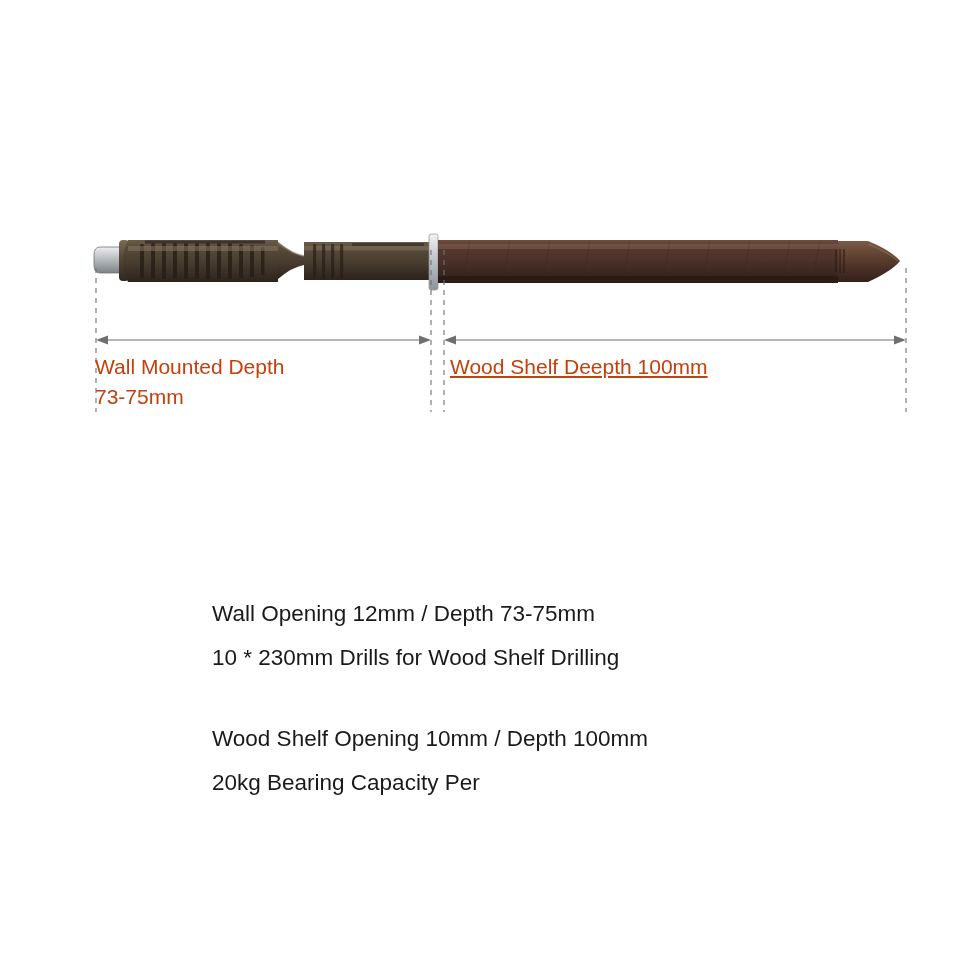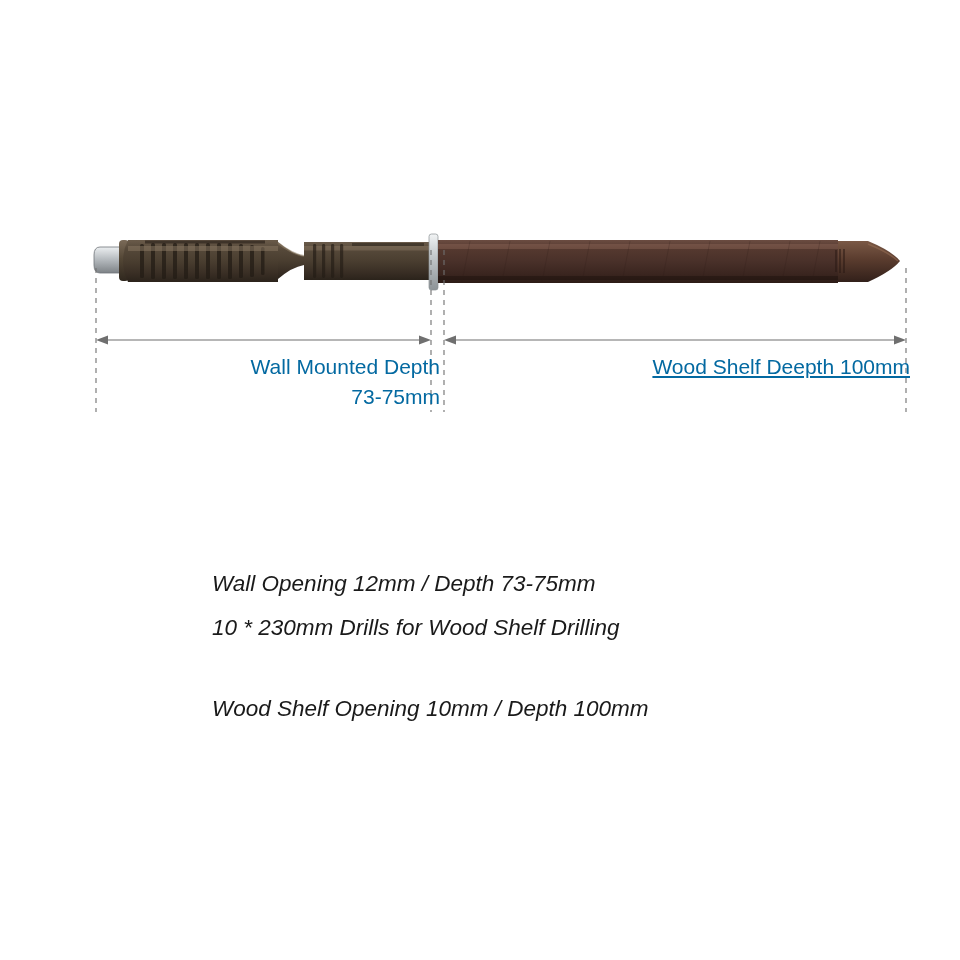--- a/index.html
+++ b/index.html
@@ -22,45 +22,44 @@
     left: 0;
     top: 0;
     width: 960px;
     height: 960px;
     pointer-events: none;
   }
 
   
   .dim-label {
     position: absolute;
-    text-align: right;
+    text-align: left;
     font-size: 21px;
     line-height: 30px;
-    color: #0369a1;
+    color: #c2410c;
     white-space: pre-line;
   }
   #wall-depth-label {
     left: 95px;
     top: 352px;
     width: 345px;
   }
   #shelf-depth-label {
     left: 450px;
     top: 352px;
     width: 460px;
     text-decoration: underline;
   }
 
   
   #spec-list {
     position: absolute;
     left: 212px;
-    top: 562px;
+    top: 592px;
     width: 700px;
-    font-style: italic;
   }
   .spec-line {
     font-size: 22.5px;
     line-height: 43.5px;
     color: #1a1a1a;
     white-space: nowrap;
   }
   .spec-gap {
     height: 38px;
   }
@@ -212,13 +211,14 @@
 
 <div class="dim-label" id="shelf-depth-label">Wood Shelf Deepth 100mm</div>
 
 <div id="spec-list">
   <div class="spec-line">Wall Opening 12mm / Depth 73-75mm</div>
   <div class="spec-line">10 * 230mm Drills for Wood Shelf Drilling</div>
 
   <div class="spec-gap"></div>
 
   <div class="spec-line">Wood Shelf Opening 10mm / Depth 100mm</div>
+  <div class="spec-line">20kg Bearing Capacity Per</div>
 </div>
 
 </body></html>

